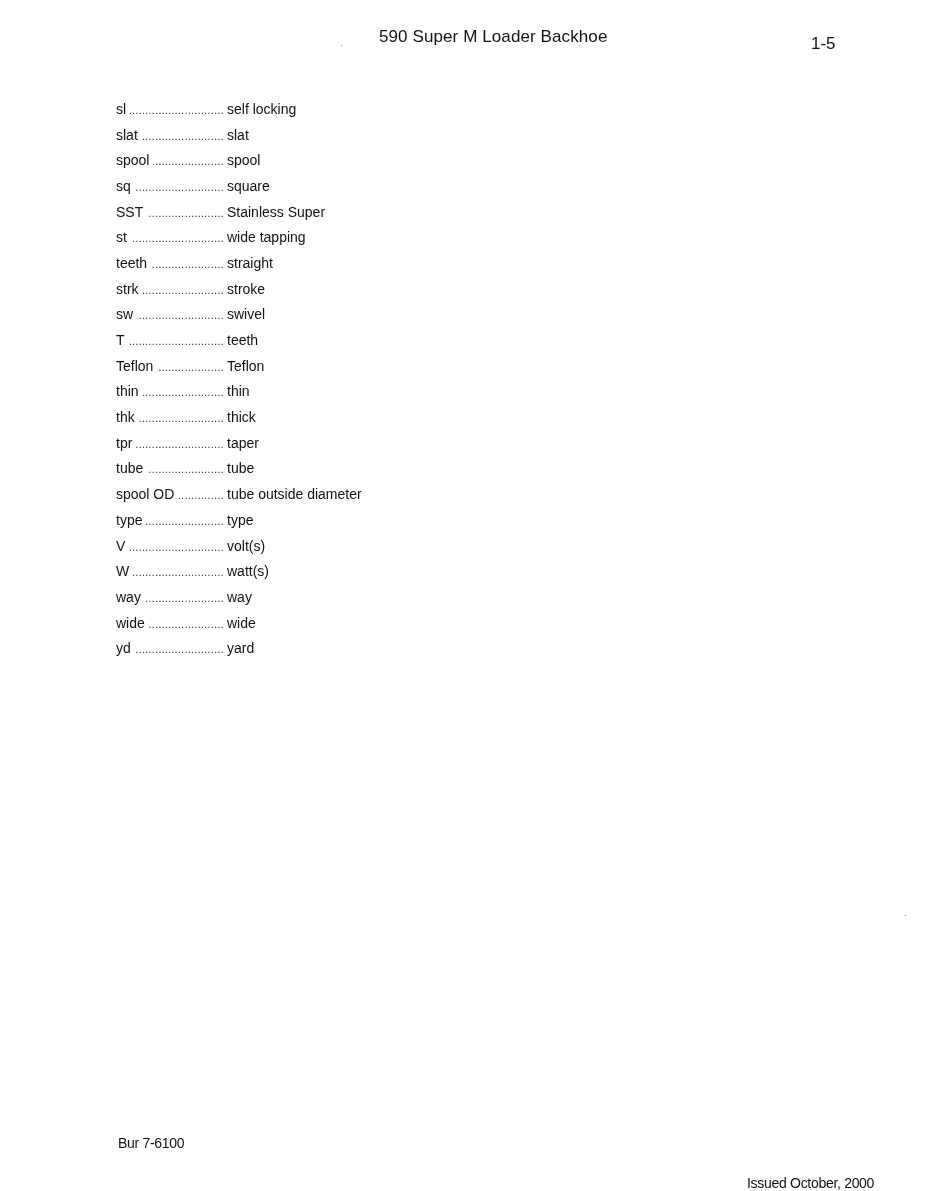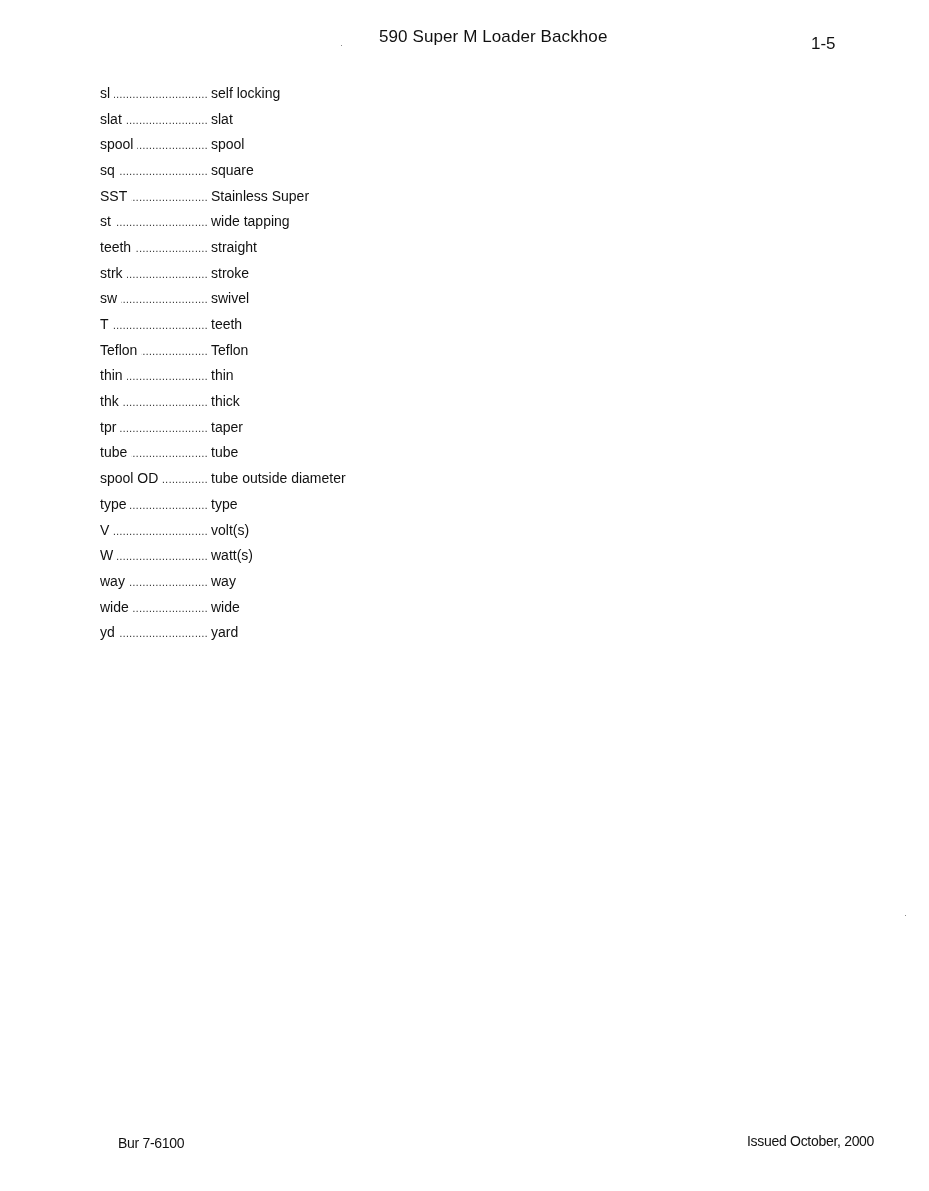--- a/index.html
+++ b/index.html
@@ -26,21 +26,21 @@
     .page-number {
       position: absolute;
       left: 811px;
       top: 34px;
       font-size: 17px;
     }
     .abbrev-list {
       position: absolute;
       left: 100px;
       top: 80px;
-      margin: 0;
+      margin: 16px;
       padding: 0;
       list-style: none;
     }
     .abbrev-row {
       height: 25.7px;
       display: flex;
       align-items: center;
       font-size: 14px;
       white-space: nowrap;
     }
@@ -77,21 +77,21 @@
       position: absolute;
       left: 118px;
       top: 1135px;
       font-size: 14px;
       letter-spacing: -0.3px;
       text-align: right;
     }
     .footer-right {
       position: absolute;
       left: 747px;
-      top: 1133px;
+      top: 1175px;
       font-size: 14px;
       letter-spacing: -0.3px;
     }
     .speck {
       position: absolute;
       width: 1px;
       height: 1px;
       background: #888888;
     }
   </style>

